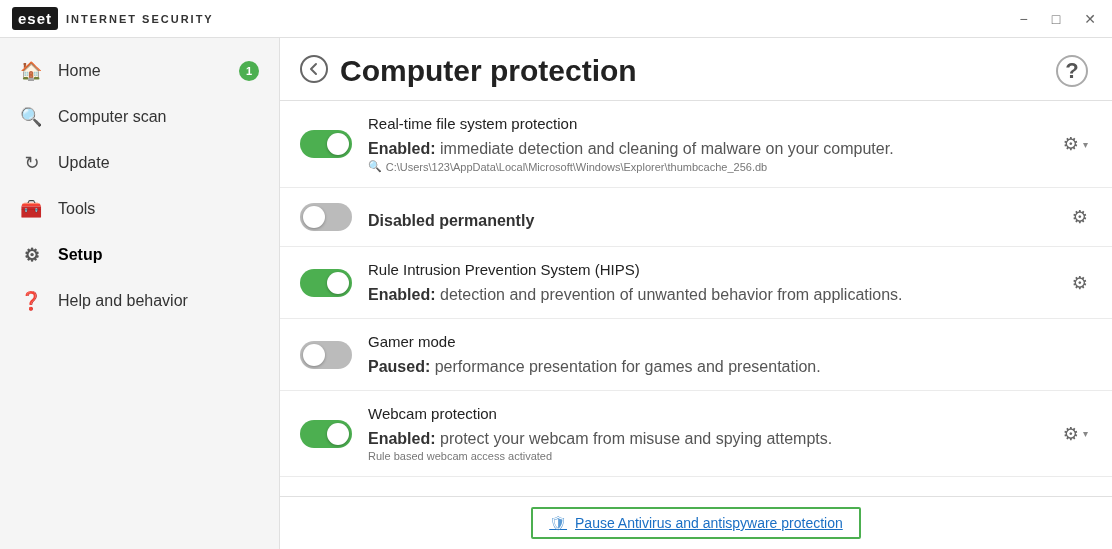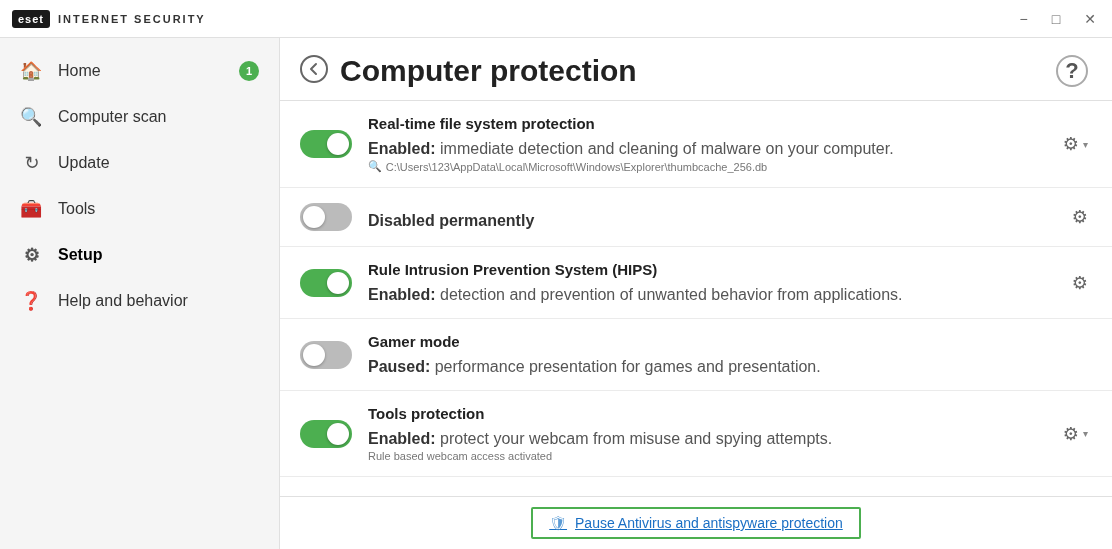--- a/index.html
+++ b/index.html
@@ -29,21 +29,21 @@
       gap: 10px;
     }
     .eset-logo {
       display: flex;
       align-items: center;
       gap: 8px;
     }
     .eset-logo-box {
       background: #1a1a1a;
       color: #fff;
-      font-size: 11px;
+      font-size: 15px;
       font-weight: bold;
       padding: 3px 6px;
       border-radius: 3px;
       letter-spacing: 1px;
     }
     .eset-logo-text {
       font-size: 11px;
       font-weight: 600;
       color: #333;
       letter-spacing: 2px;
@@ -208,21 +208,21 @@
     }
     .toggle-track.on .toggle-thumb { left: 27px; }
     .toggle-track.off .toggle-thumb { left: 3px; }
 
     .protection-info {
       flex: 1;
     }
     .protection-name {
       font-size: 15px;
       color: #222;
-      font-weight: 700;
+      font-weight: 400;
     }
     .protection-desc {
       font-size: 16px;
       color: #555;
       margin-top: 8px;
     }
     .protection-desc .bold { font-weight: 700; color: #333; }
     .protection-path {
       font-size: 11px;
       color: #777;
@@ -409,21 +409,21 @@
         </div>
       </div>
 
       <div class="protection-item">
         <div class="toggle">
           <div class="toggle-track on">
             <div class="toggle-thumb"></div>
           </div>
         </div>
         <div class="protection-info">
-          <div class="protection-name">Tools protection</div>
+          <div class="protection-name">Webcam protection</div>
           <div class="protection-desc">
             <span class="bold">Enabled:</span>
             <span> protect your webcam from misuse and spying attempts.</span>
           </div>
           <div class="protection-path">
             <span>Rule based webcam access activated</span>
           </div>
         </div>
         <button class="gear-btn">
           <span>⚙</span>

